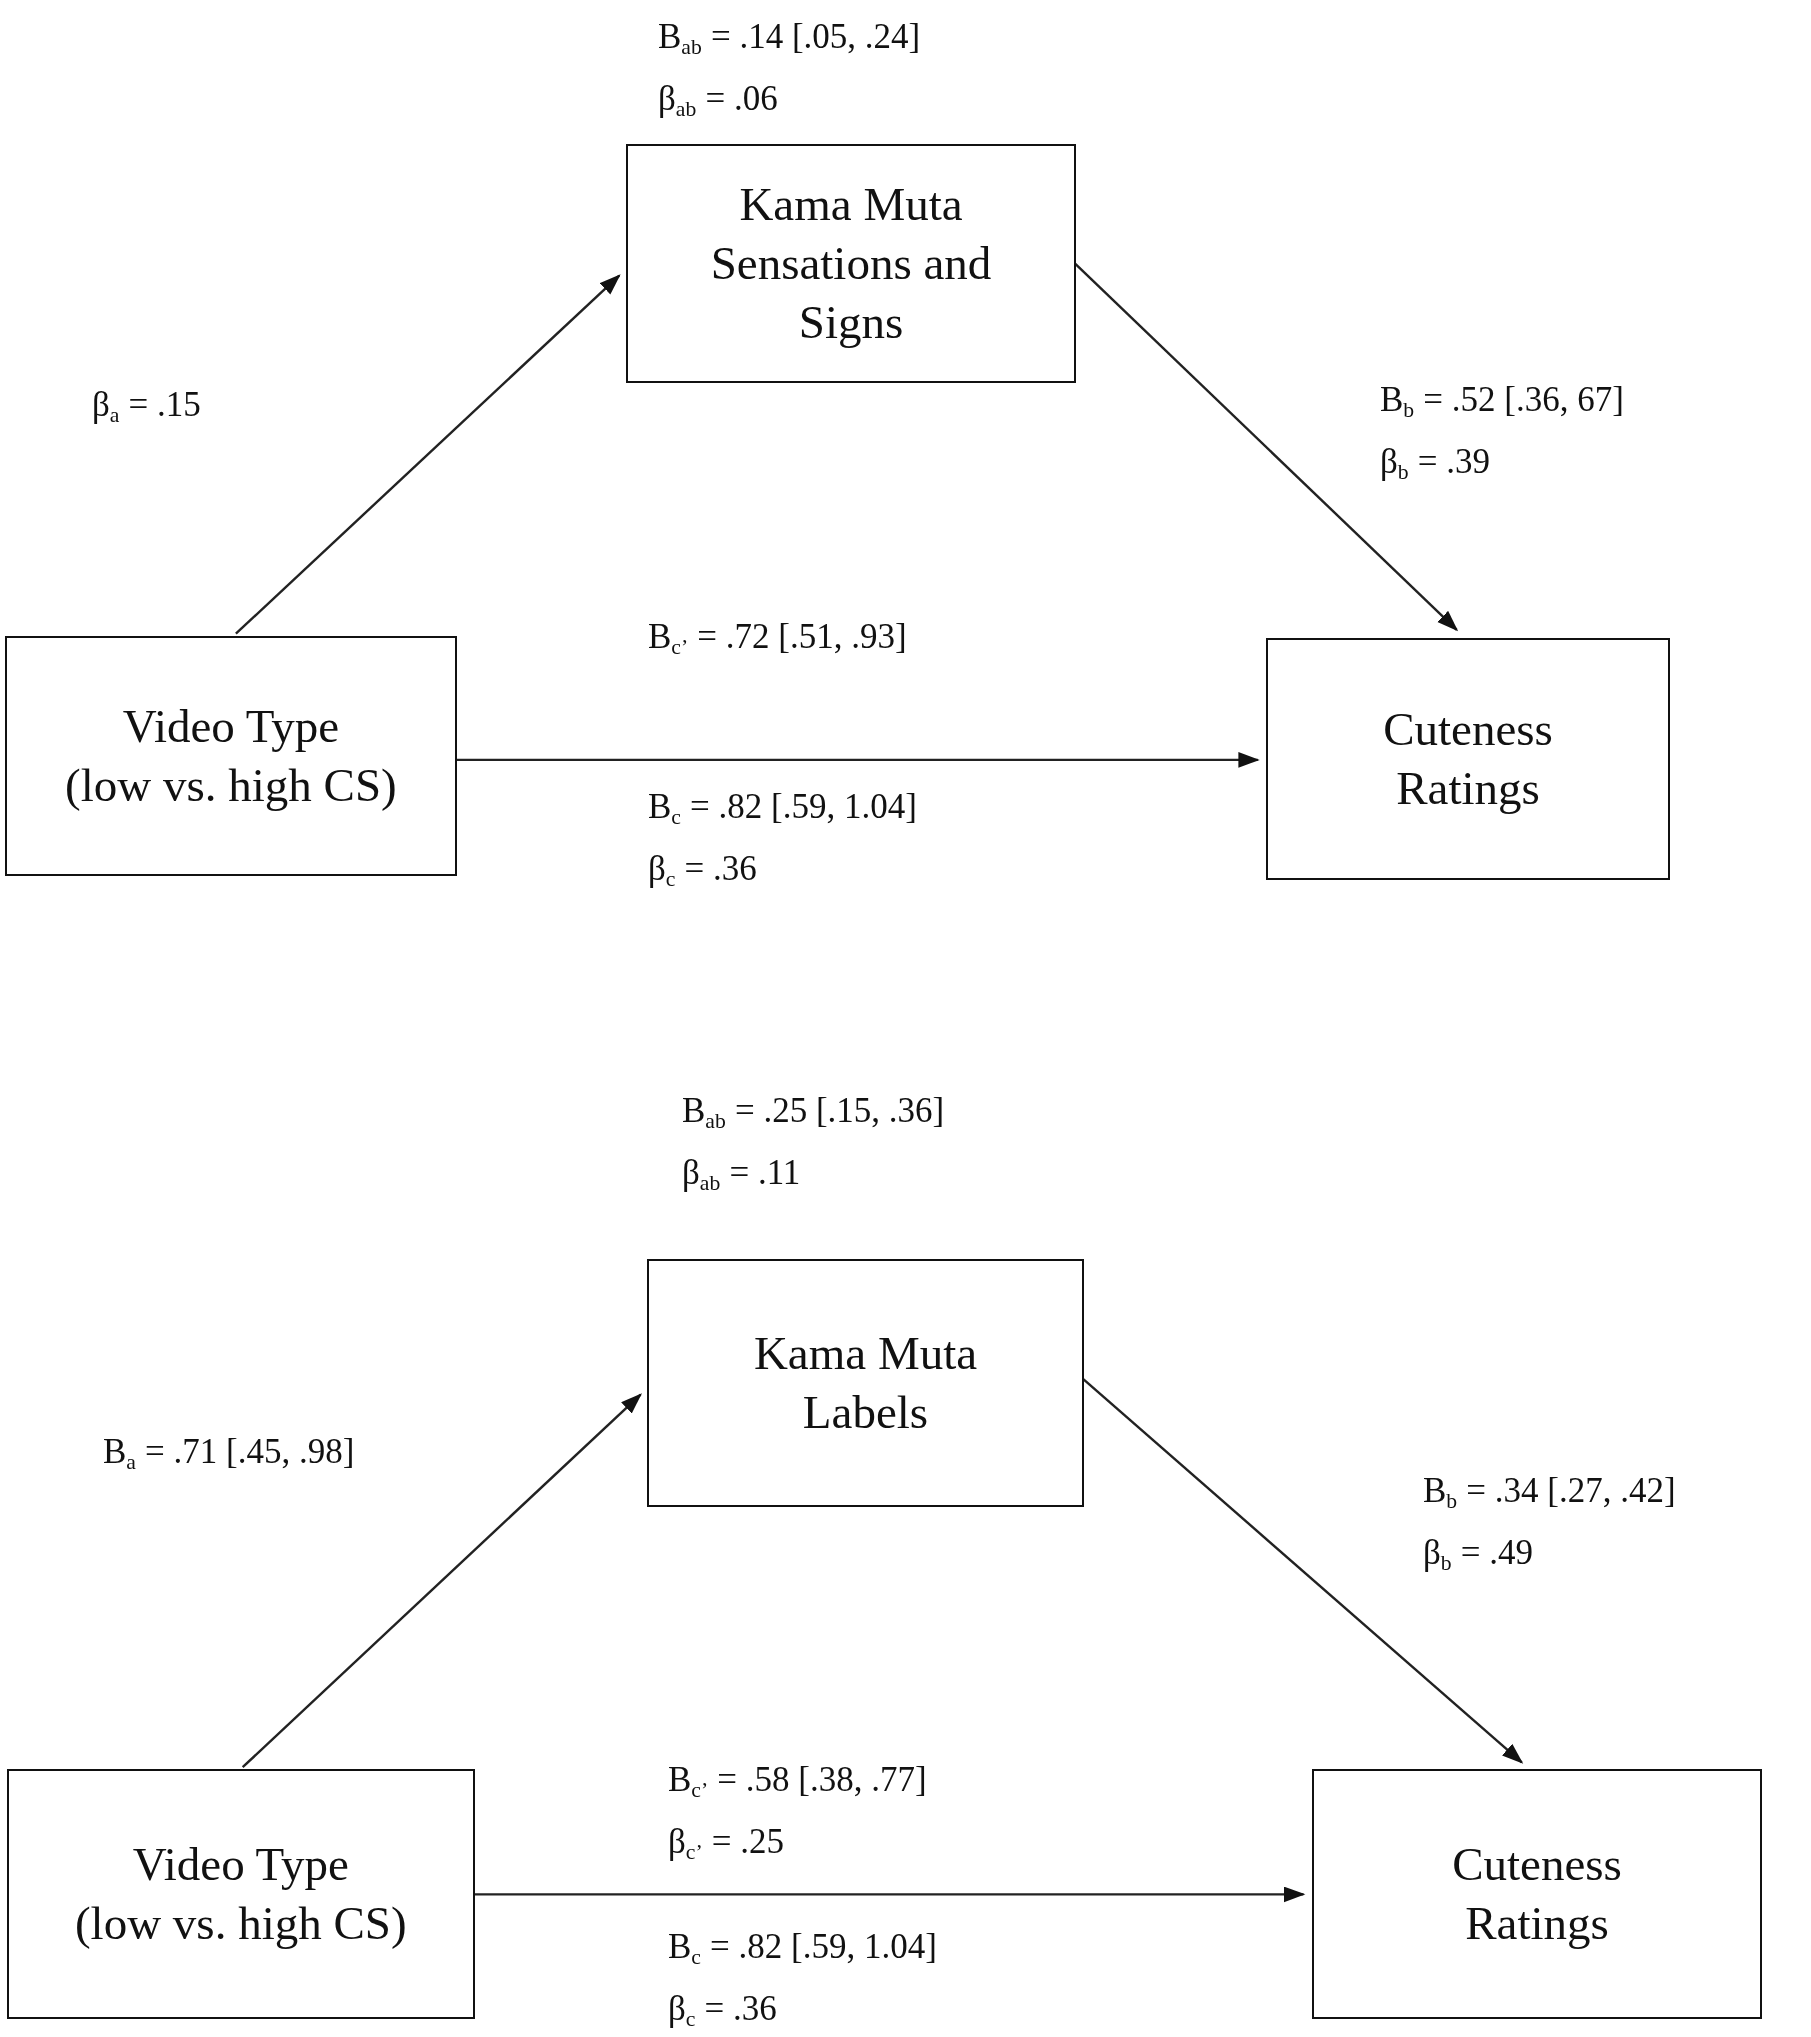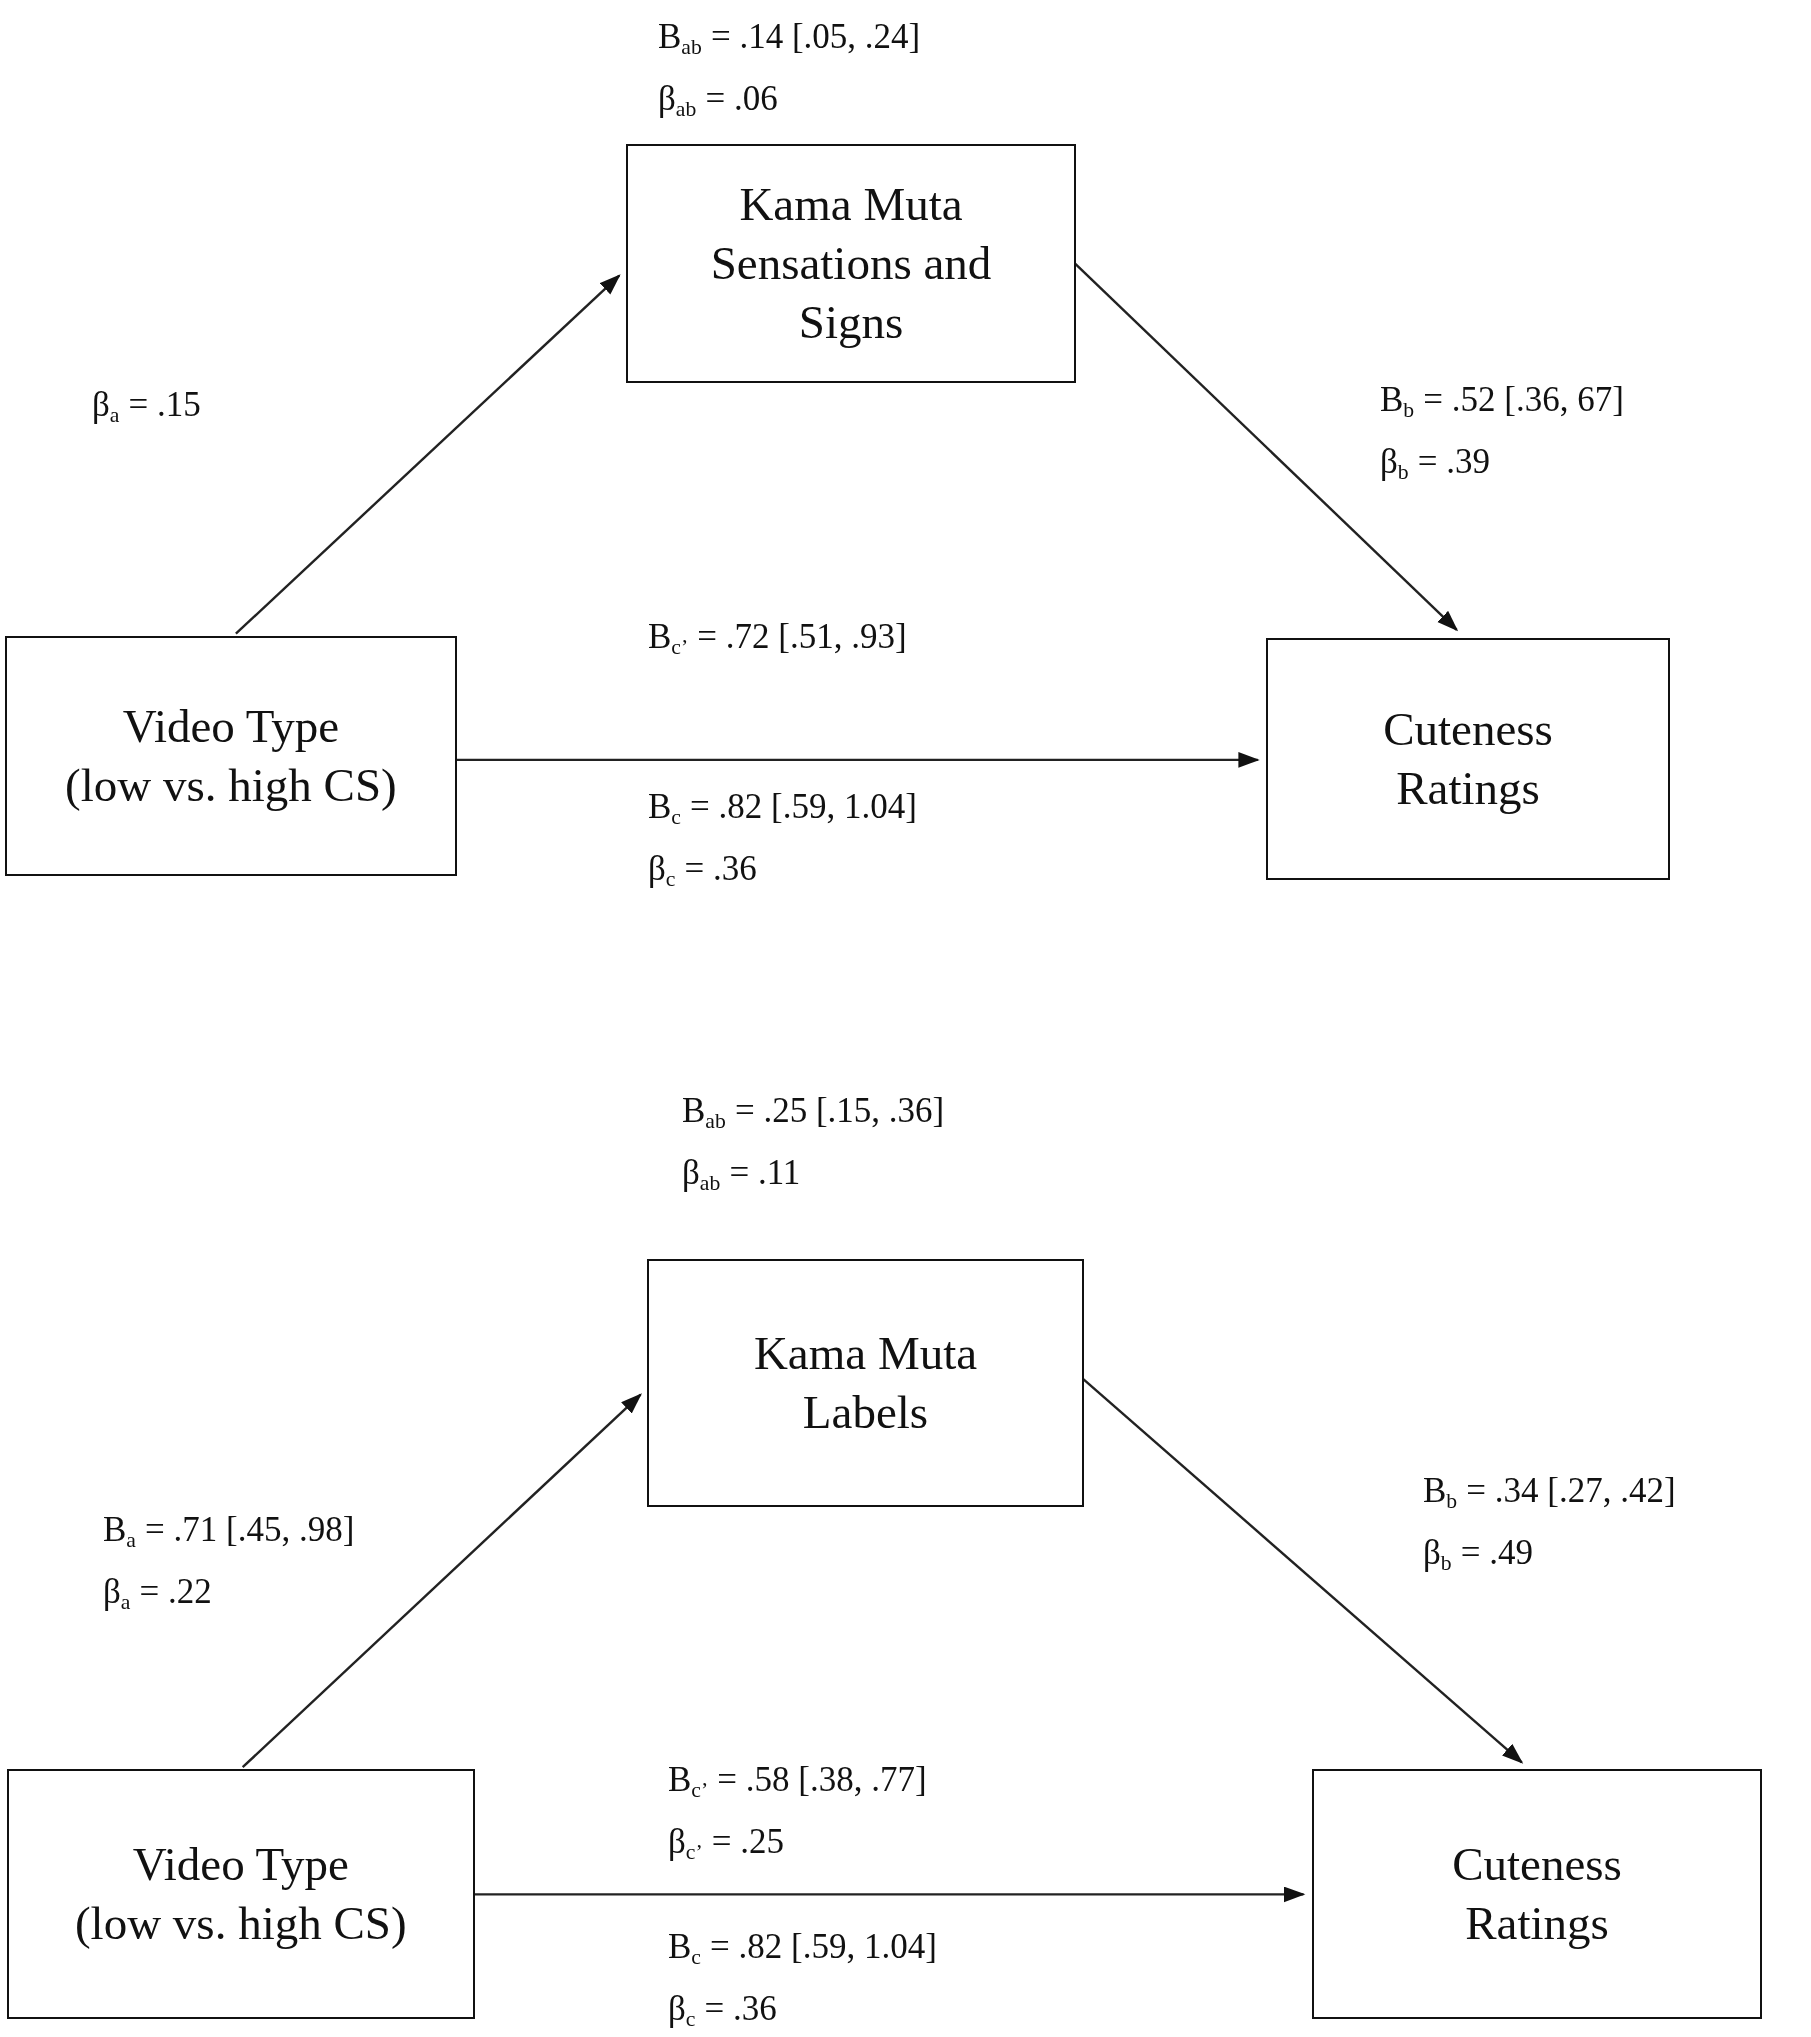--- a/index.html
+++ b/index.html
@@ -110,23 +110,22 @@
   <div class="stat-label" style="left:682px; top:1080px;">
     <span class="stat-line"><span>B</span><sub>ab</sub><span class="val">= .25 [.15, .36]</span></span>
     <span class="stat-line"><span>β</span><sub>ab</sub><span class="val">= .11</span></span>
   </div>
 
   <div class="node-box" style="left:647px; top:1259px; width:433px; height:244px;">
     <span>Kama Muta</span>
     <span>Labels</span>
   </div>
 
-  <div class="stat-label" style="left:103px; top:1499px;">
+  <div class="stat-label" style="left:103px; top:1421px;">
     <span class="stat-line"><span>B</span><sub>a</sub><span class="val">= .71 [.45, .98]</span></span>
-    <span class="stat-line"><span>β</span><sub>a</sub><span class="val">= .22</span></span>
   </div>
 
   <div class="stat-label" style="left:1423px; top:1460px;">
     <span class="stat-line"><span>B</span><sub>b</sub><span class="val">= .34 [.27, .42]</span></span>
     <span class="stat-line"><span>β</span><sub>b</sub><span class="val">= .49</span></span>
   </div>
 
   <div class="stat-label" style="left:668px; top:1749px;">
     <span class="stat-line"><span>B</span><sub>c’</sub><span class="val">= .58 [.38, .77]</span></span>
     <span class="stat-line"><span>β</span><sub>c’</sub><span class="val">= .25</span></span>

